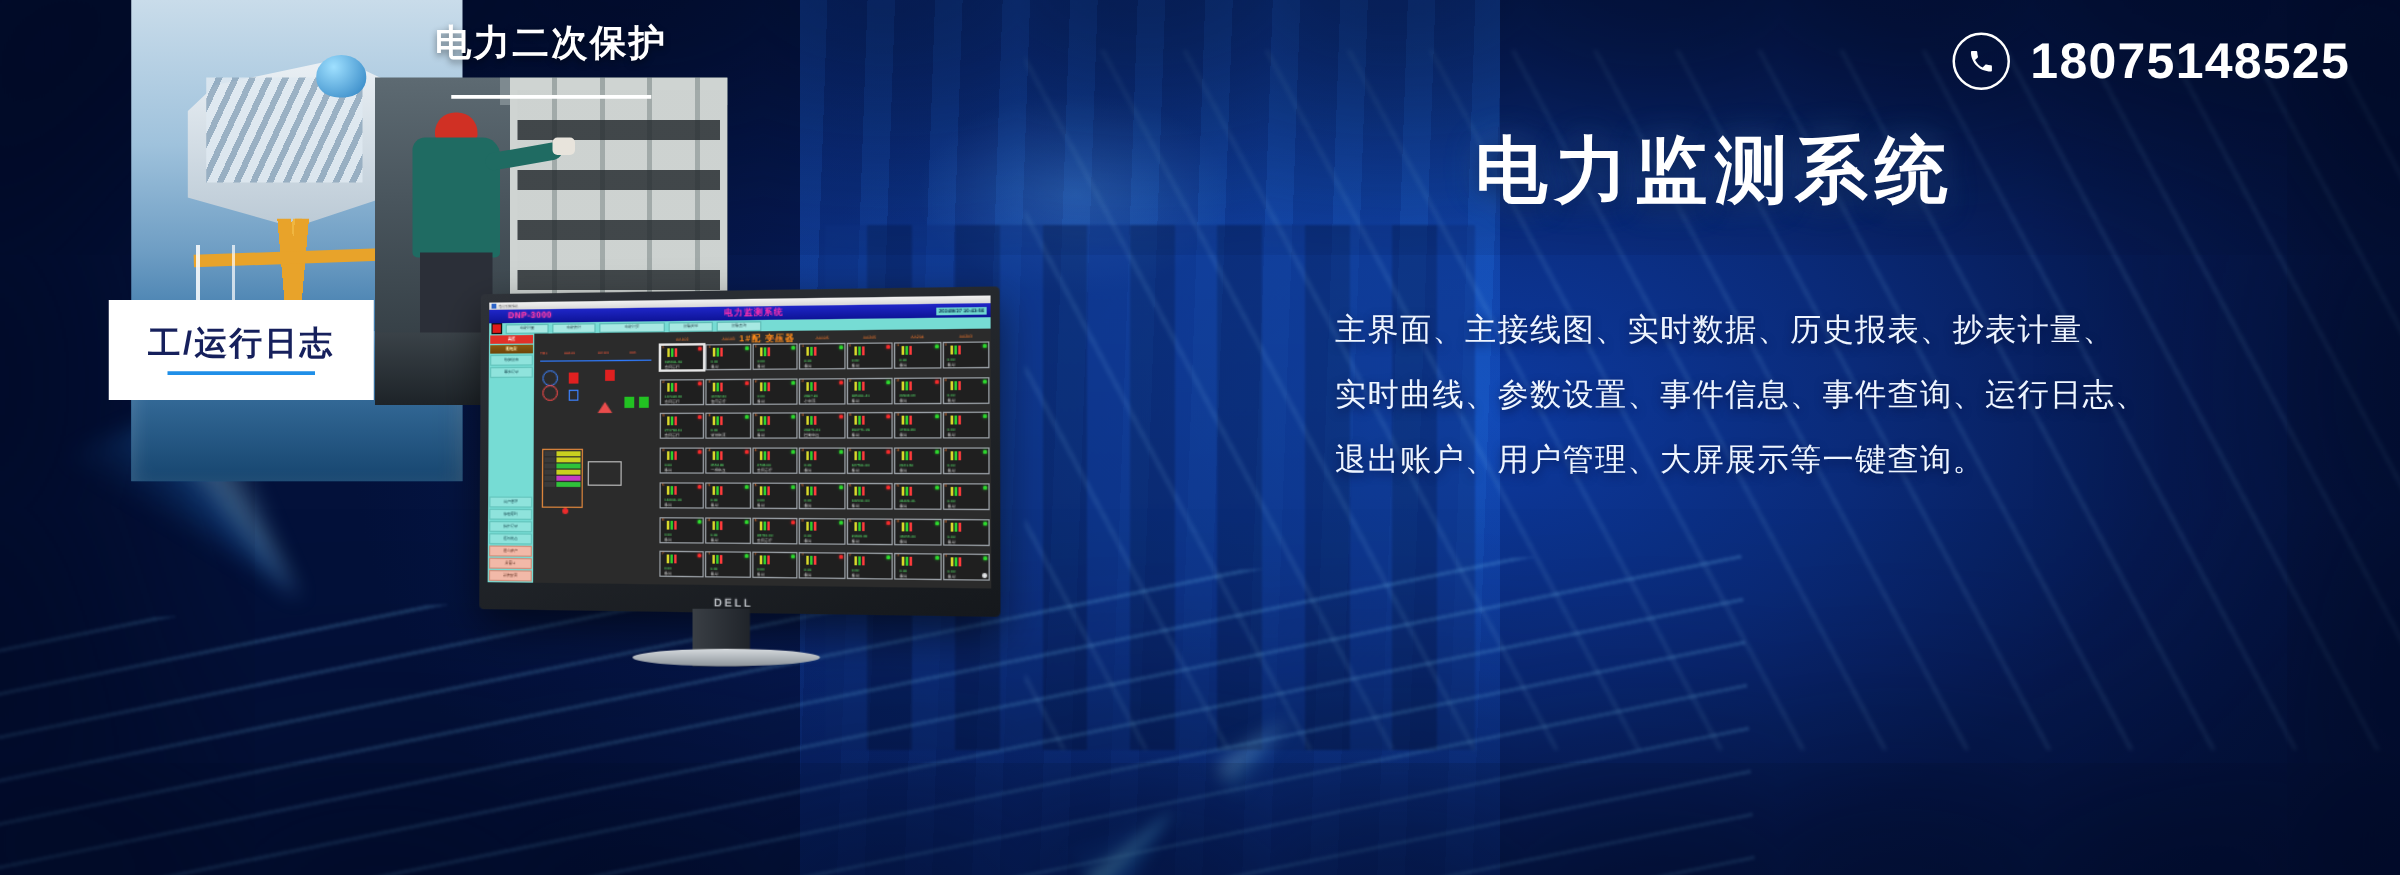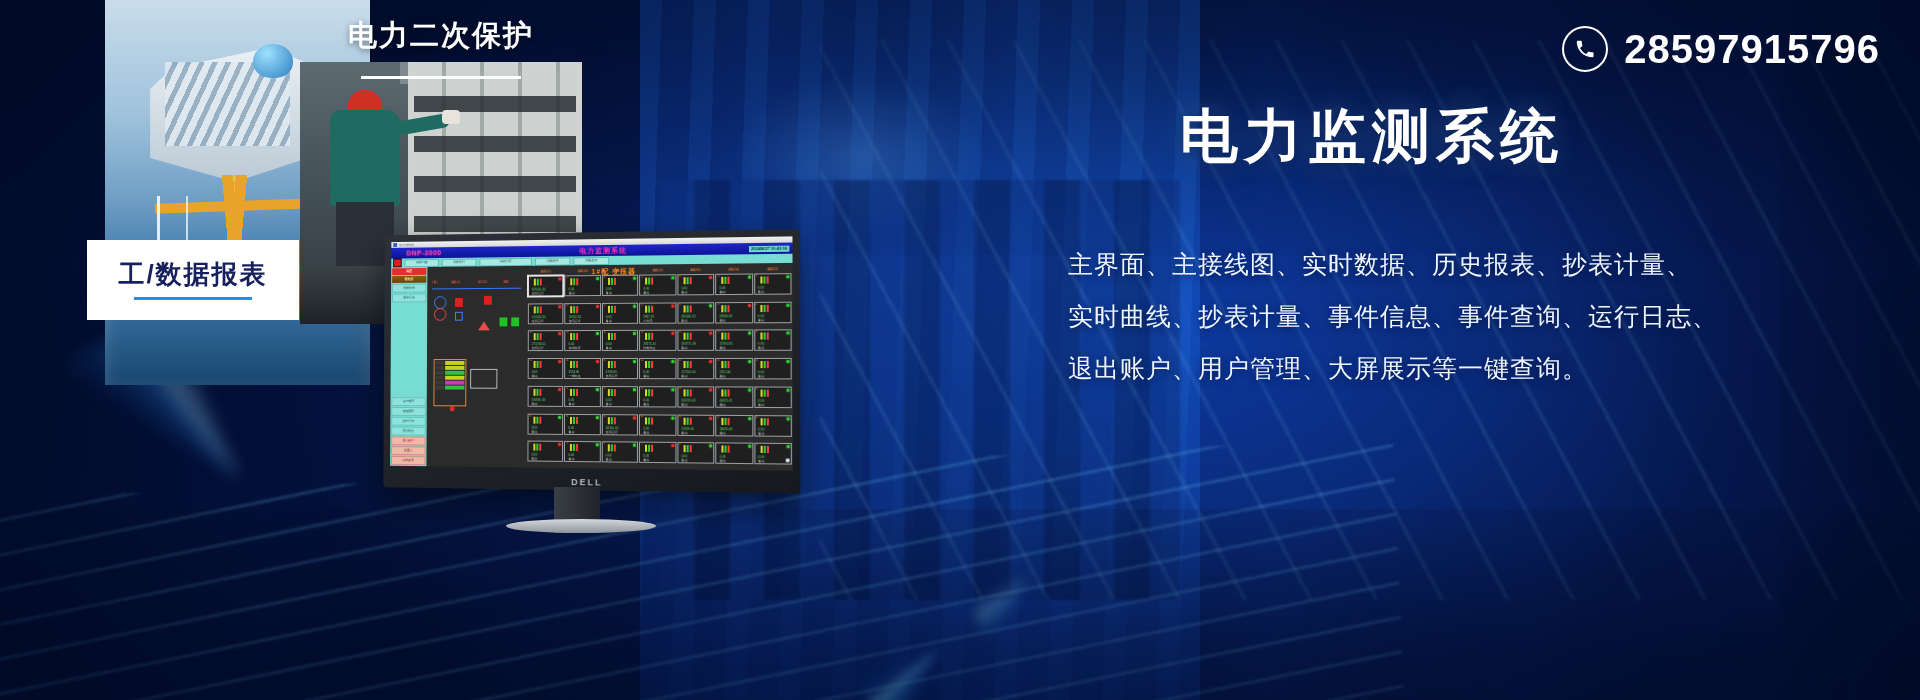--- a/index.html
+++ b/index.html
@@ -223,21 +223,21 @@
     </div>
 
     <div class="ph label-card"></div>
 
     <div class="badge top">
       <div class="t">电力二次保护</div>
       <div class="rule"></div>
     </div>
 
     <div class="badge bottom">
-      <div class="t">工/数据报表</div>
+      <div class="t">工/运行日志</div>
       <div class="rule"></div>
     </div>
   </div>
 
   <div class="monitor">
     <div class="mon-bezel">
       <div class="mon-screen">
 
         <div class="scada">
 
@@ -889,25 +889,25 @@
   </div>
 
   <div class="right">
 
     <div class="phone">
       <span class="circ">
         <svg viewBox="0 0 24 24" aria-hidden="true">
             <path d="M6.6 10.8c1.4 2.8 3.8 5.2 6.6 6.6l2.2-2.2c.3-.3.7-.4 1.1-.3 1.2.4 2.5.6 3.8.6.6 0 1 .4 1 1V20c0 .6-.4 1-1 1C10.6 21 3 13.4 3 4c0-.6.4-1 1-1h3.5c.6 0 1 .4 1 1 0 1.3.2 2.6.6 3.8.1.4 0 .8-.3 1.1l-2.2 2z"></path>
           </svg>
       </span>
-      <span class="num">28597915796</span>
+      <span class="num">18075148525</span>
     </div>
 
     <div class="headline">电力监测系统</div>
 
     <div class="desc">
       <div>主界面、主接线图、实时数据、历史报表、抄表计量、</div>
-      <div>实时曲线、抄表计量、事件信息、事件查询、运行日志、</div>
+      <div>实时曲线、参数设置、事件信息、事件查询、运行日志、</div>
       <div>退出账户、用户管理、大屏展示等一键查询。</div>
     </div>
   </div>
 
 </div>
 
 </body></html>

